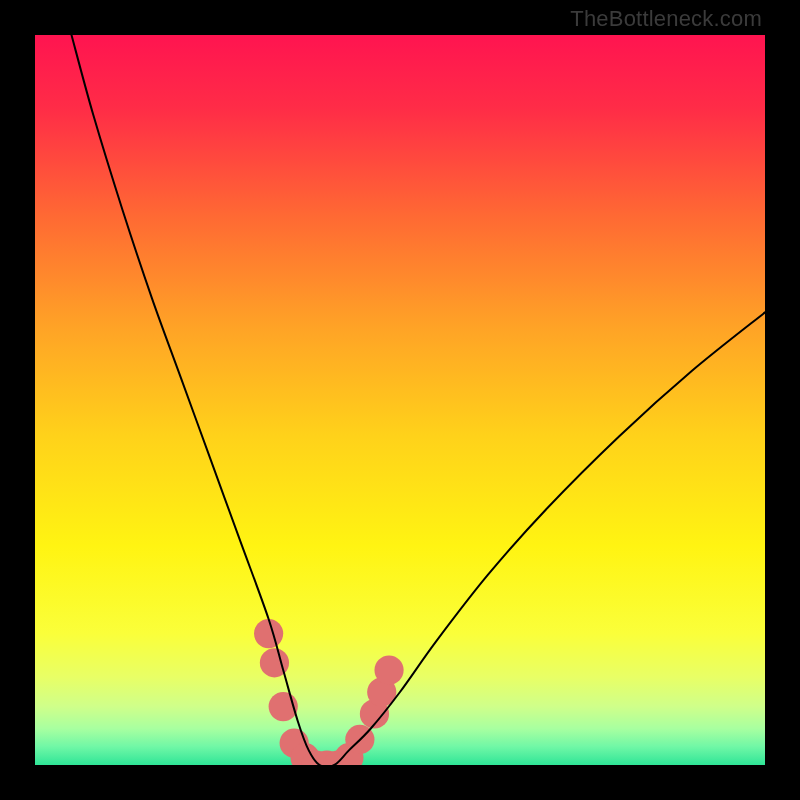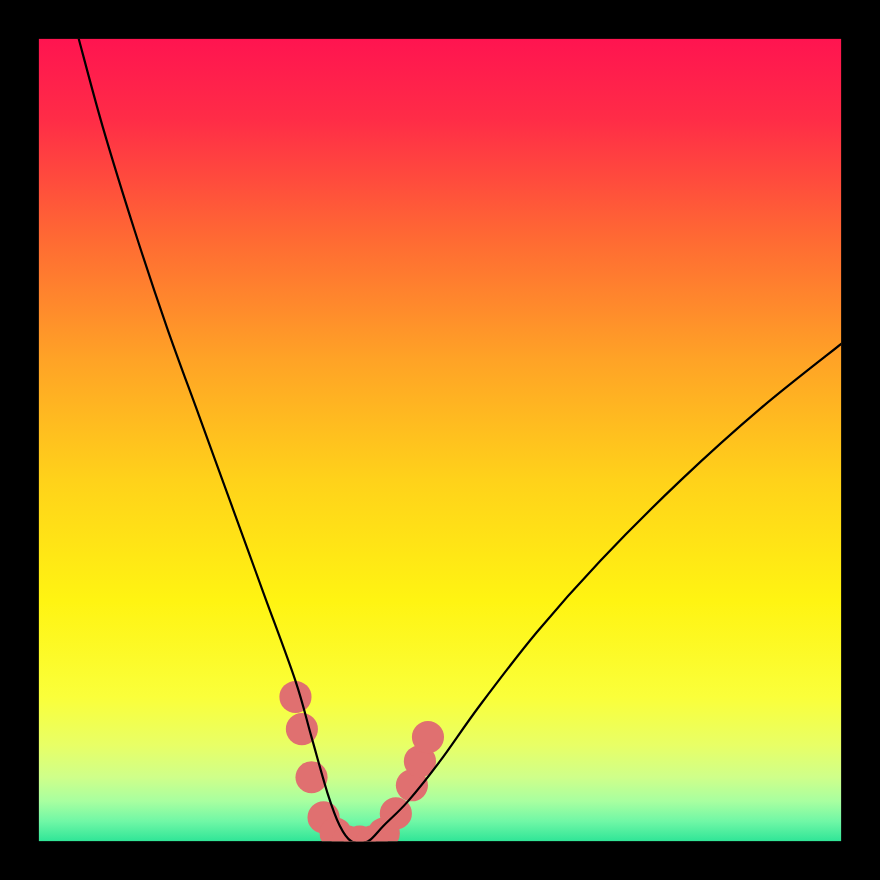--- a/index.html
+++ b/index.html
@@ -44,20 +44,21 @@
     letter-spacing: 0.2px;
     font-weight: 500;
     user-select: none;
   }
 </style>
 </head>
 <body>
 
 <div class="frame">
 
+  <div class="watermark">TheBottleneck.com</div>
 
   <div class="plot-area">
     <svg class="gradient-bg" viewBox="0 0 730 730" preserveAspectRatio="none">
       <defs>
         <linearGradient id="bg-grad" x1="0" y1="0" x2="0" y2="1">
             <stop offset="0.00%" stop-color="#ff1450"></stop>
             <stop offset="10.00%" stop-color="#ff2c47"></stop>
             <stop offset="25.00%" stop-color="#ff6a33"></stop>
             <stop offset="40.00%" stop-color="#ffa326"></stop>
             <stop offset="55.00%" stop-color="#ffd21a"></stop>

